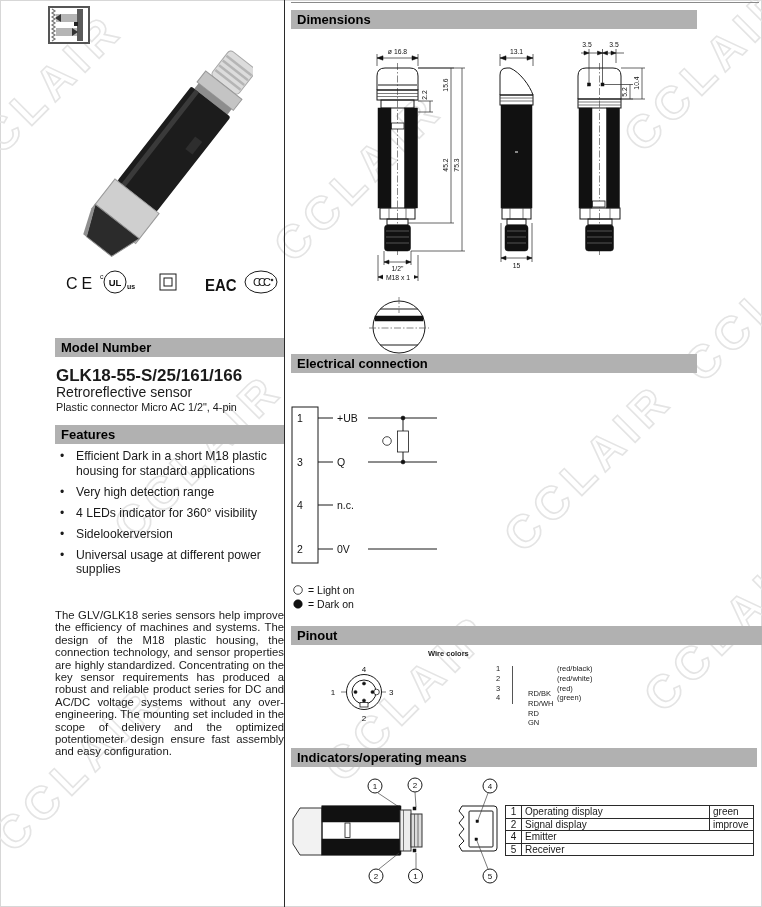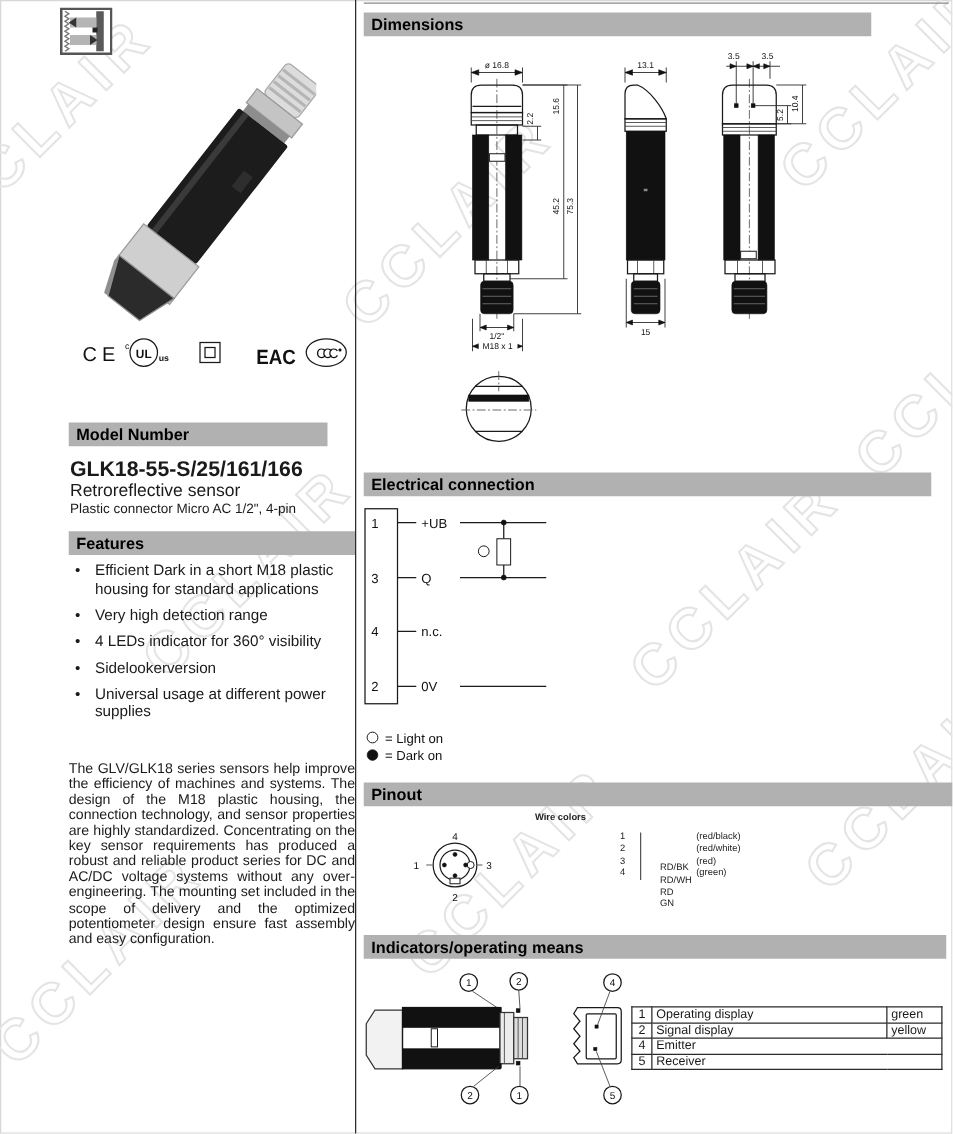--- a/index.html
+++ b/index.html
@@ -112,21 +112,21 @@
     <text x="42" y="11" font-size="7">c</text>
     <text x="69" y="21" font-size="7" font-weight="bold">us</text>
     <rect x="102" y="6" width="16" height="16" class="ln" stroke-width="1.5"></rect>
     <rect x="106" y="10" width="8" height="8" class="ln" stroke-width="1.5"></rect>
     <text x="147" y="21" font-size="15" font-weight="bold" transform="scale(1,1.1)">EAC</text>
     <ellipse cx="203" cy="14" rx="16" ry="11" class="ln"></ellipse>
     <text x="195" y="18" font-size="11" letter-spacing="-3">CCC</text>
     <circle cx="214" cy="12" r="1" class="blk"></circle>
   </svg>
 
-  <div class="bar layer" style="left:55px; top:338px; width:207px">Model Number</div>
+  <div class="bar layer" style="left:55px; top:338px; width:229px">Model Number</div>
   <div class="model-number layer">GLK18-55-S/25/161/166</div>
   <div class="model-sub layer">Retroreflective sensor</div>
   <div class="model-conn layer">Plastic connector Micro AC 1/2", 4-pin</div>
 
   <div class="bar layer" style="left:55px; top:425px; width:229px">Features</div>
   <div class="features-list layer">
     <div class="feat-item">
       <span class="feat-bullet">•</span>
       <span>Efficient Dark in a short M18 plastic housing for standard applications</span>
     </div>
@@ -286,21 +286,21 @@
     <g>
       <circle cx="108" cy="294" r="26" class="ln"></circle>
       <line x1="89" y1="276" x2="127" y2="276" class="ln"></line>
       <rect x="84" y="283" width="48" height="5" class="blk"></rect>
       <line x1="89" y1="312" x2="127" y2="312" class="ln"></line>
       <line x1="78" y1="295" x2="138" y2="295" class="cl"></line>
       <line x1="108" y1="264" x2="108" y2="280" class="cl"></line>
     </g>
   </svg>
 
-  <div class="bar layer" style="left:291px; top:378px; width:454px">Electrical connection</div>
+  <div class="bar layer" style="left:291px; top:354px; width:406px">Electrical connection</div>
 
   <svg class="layer" style="left:291px; top:400px" width="466" height="218" viewBox="0 0 466 218">
     <rect x="1" y="7" width="26" height="156" class="ln" stroke-width="1.4"></rect>
     <text x="6" y="22" class="eltxt">1</text>
     <text x="6" y="66" class="eltxt">3</text>
     <text x="6" y="109" class="eltxt">4</text>
     <text x="6" y="153" class="eltxt">2</text>
     <line x1="27" y1="18" x2="42" y2="18" class="ln"></line>
     <line x1="27" y1="62" x2="42" y2="62" class="ln"></line>
     <line x1="27" y1="105" x2="42" y2="105" class="ln"></line>
@@ -418,21 +418,21 @@
   <table class="ind-table layer">
     <tbody>
         <tr>
       <td class="td-num">1</td>
       <td class="td-label">Operating display</td>
       <td class="td-color">green</td>
     </tr>
     <tr>
       <td class="td-num">2</td>
       <td class="td-label">Signal display</td>
-      <td class="td-color">yellow</td>
+      <td class="td-color">improve</td>
     </tr>
     <tr>
       <td class="td-num">4</td>
       <td class="td-label" colspan="2">Emitter</td>
     </tr>
     <tr>
       <td class="td-num">5</td>
       <td class="td-label" colspan="2">Receiver</td>
     </tr>
   </tbody>

